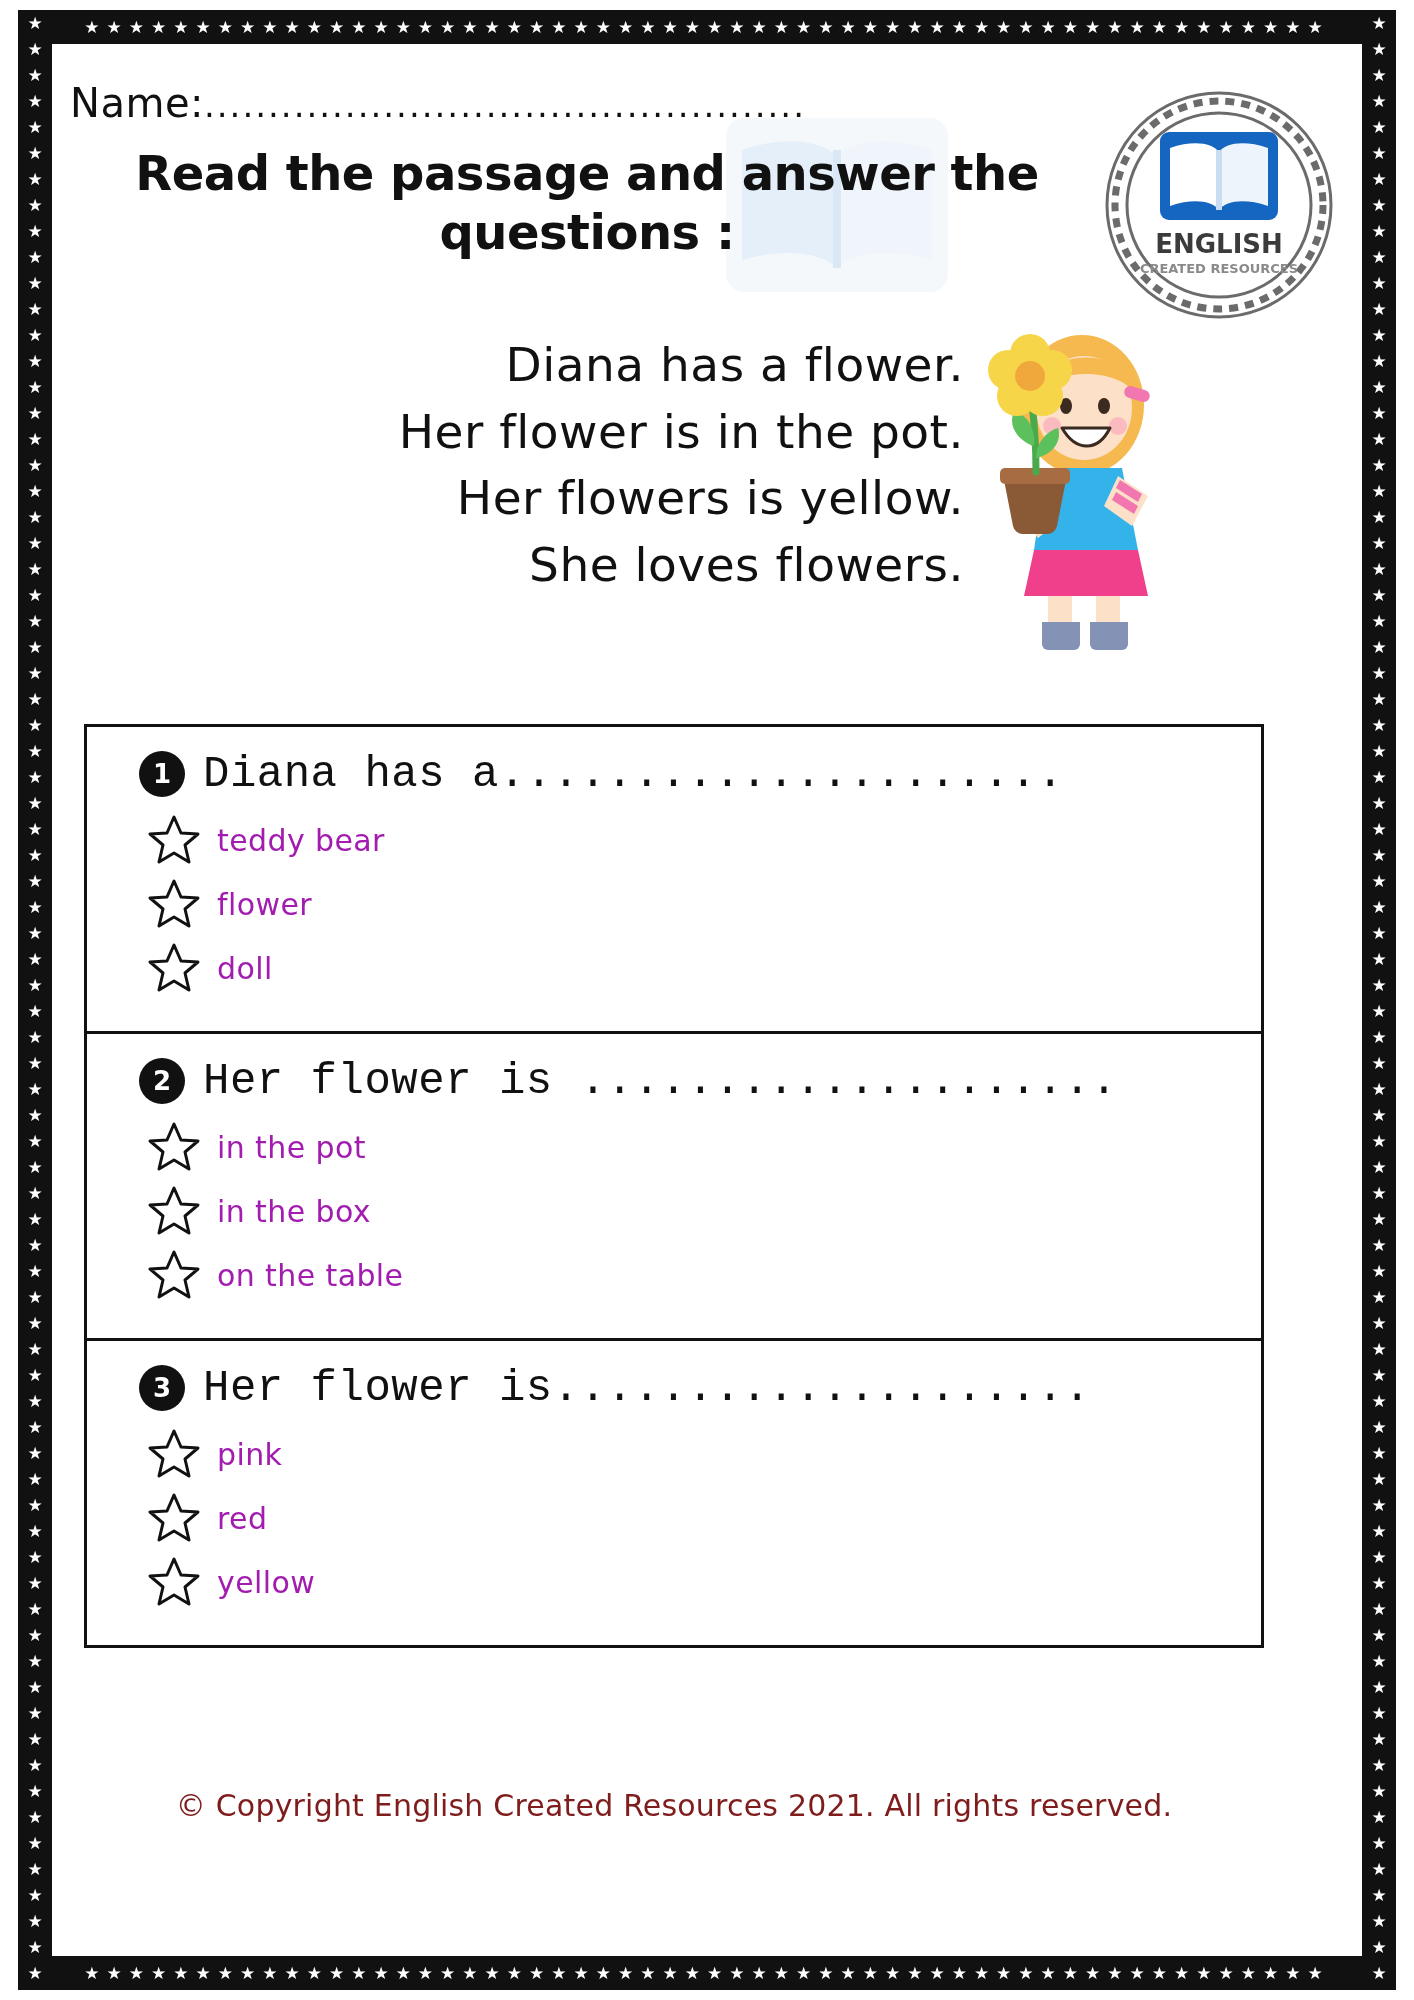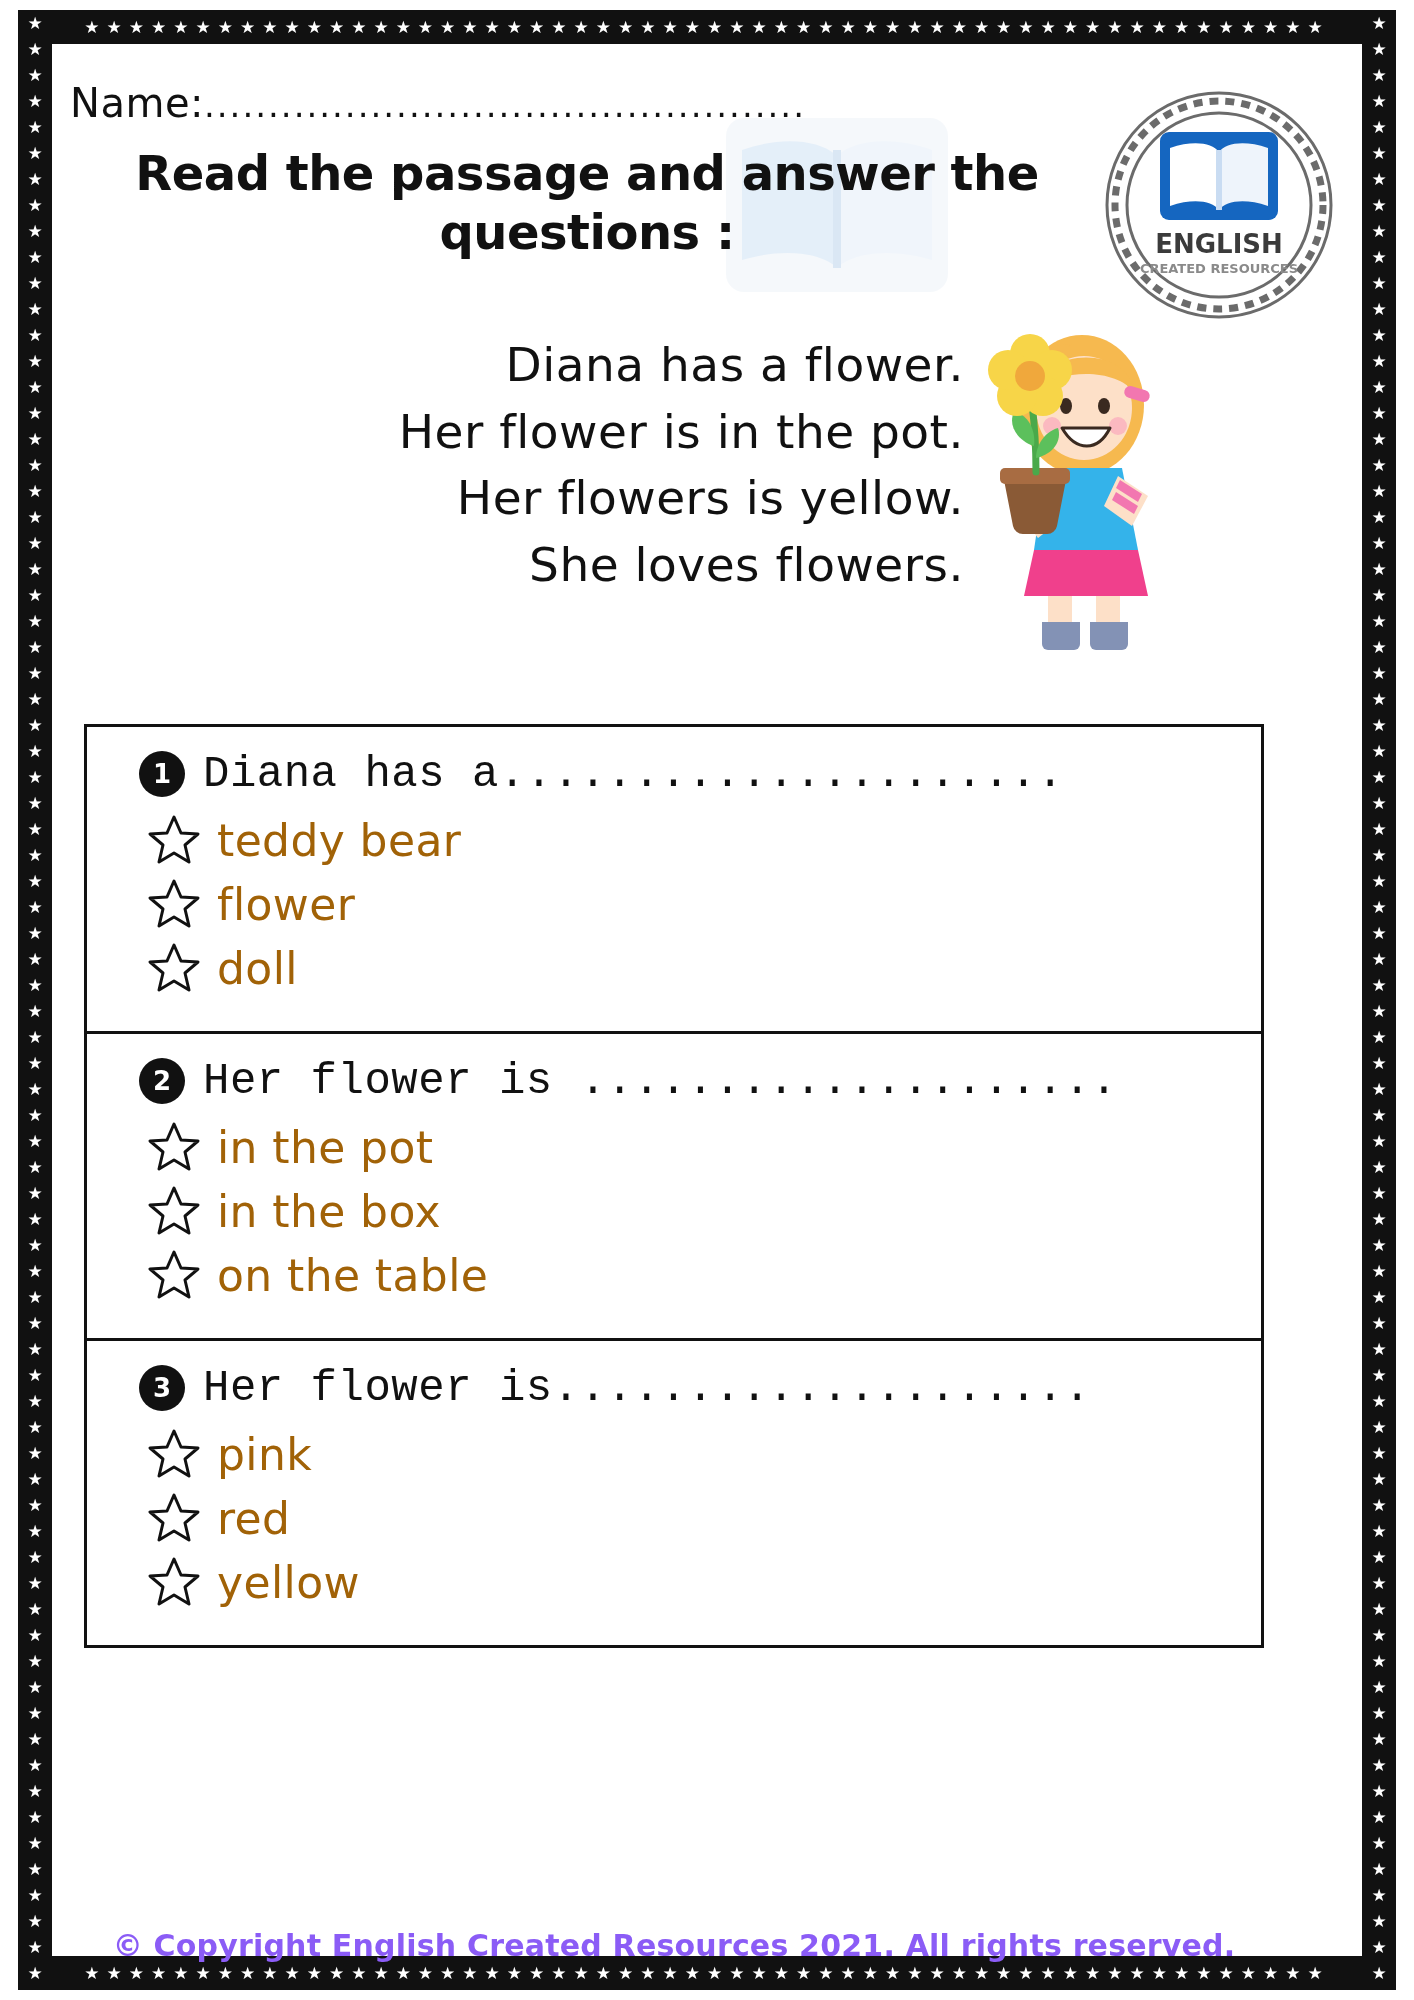--- a/index.html
+++ b/index.html
@@ -200,37 +200,36 @@
     gap: 16px;
     margin: 10px 0 10px 34px;
   }
   .star-box {
     width: 54px;
     height: 54px;
     min-width: 54px;
   }
   .opt-label {
     font-family: "DejaVu Sans", sans-serif;
-    font-size: 44px;
-    color: #a16207;
+    font-size: 30px;
+    color: #a21caf;
     letter-spacing: 0.4px;
     text-align: right;
   }
 
   .copyright {
     position: absolute;
     left: 22px;
-    top: 1876px;
+    top: 1736px;
     width: 1180px;
     text-align: center;
     font-family: "DejaVu Sans", sans-serif;
     font-size: 30px;
-    color: #8b5cf6;
+    color: #7f1d1d;
     letter-spacing: 0.2px;
-    font-weight: bold;
   }
 </style>
 </head>
 <body>
 
 <div class="page">
 
   <div class="border-frame"></div>
   <div class="border-stars">
     <div class="star-strip strip-top">★★★★★★★★★★★★★★★★★★★★★★★★★★★★★★★★★★★★★★★★★★★★★★★★★★★★★★★★</div>

